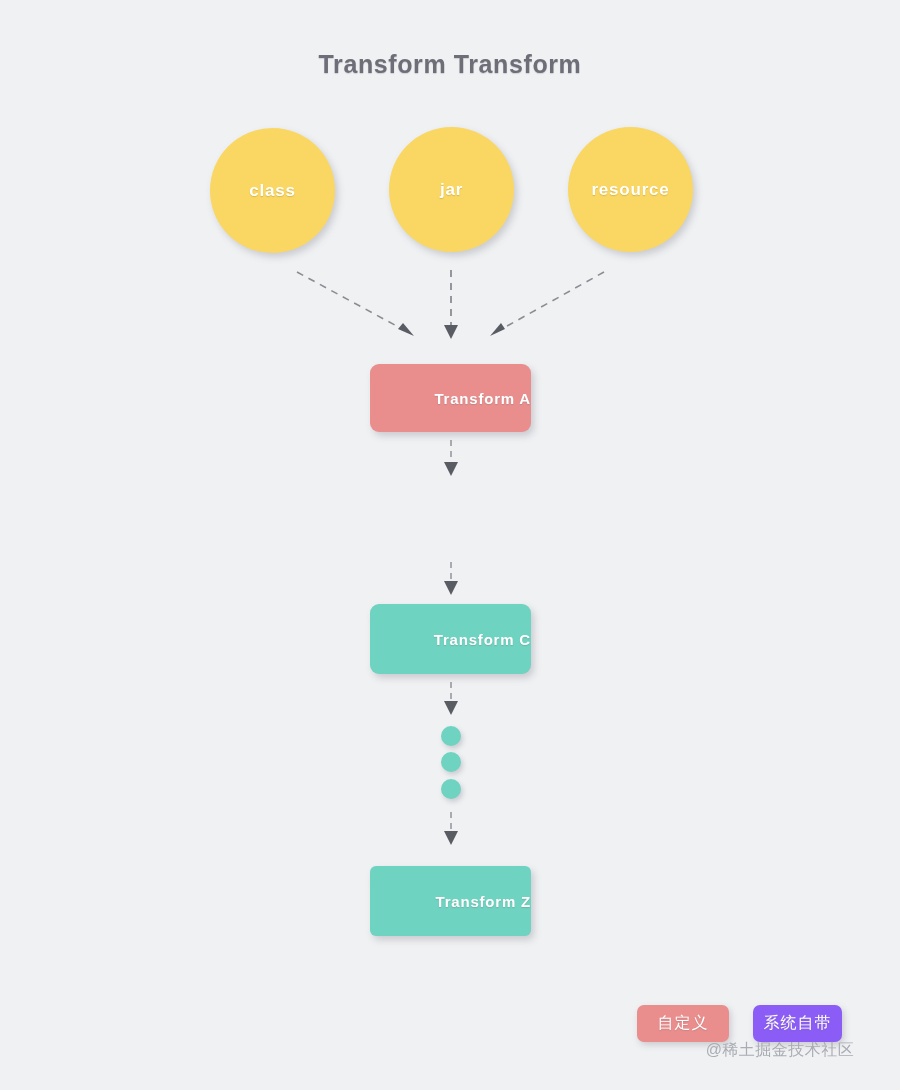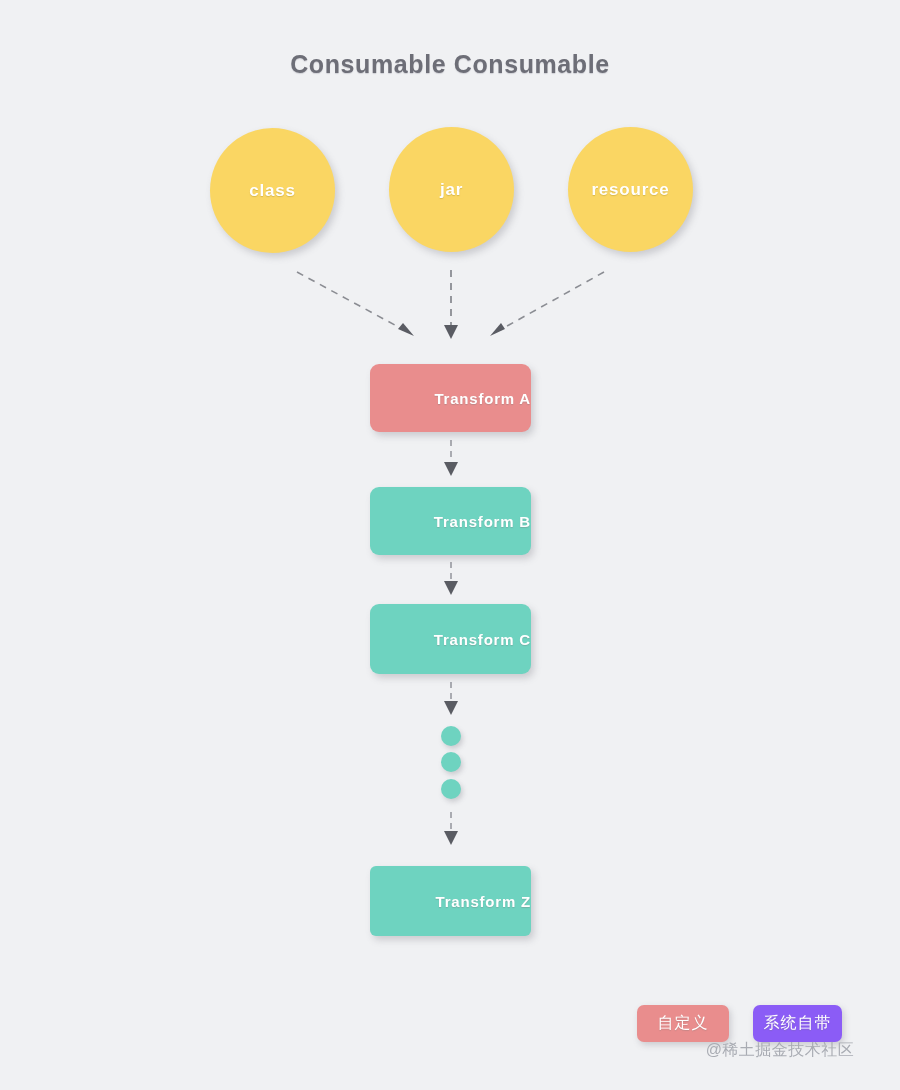--- a/index.html
+++ b/index.html
@@ -135,21 +135,21 @@
     font-size: 16px;
     color: #a9acb3;
     letter-spacing: 0.5px;
   }
 </style>
 </head>
 <body>
 
 <div id="canvas">
 
-  <div class="diagram-title">Consumable Consumable</div>
+  <div class="diagram-title">Transform Transform</div>
 
   <div class="src-circle" id="circle-jar">
     <span>jar</span>
   </div>
   <div class="src-circle" id="circle-class">
     <span>class</span>
   </div>
   <div class="src-circle" id="circle-resource">
     <span>resource</span>
   </div>
@@ -187,23 +187,20 @@
     </g>
 
     <g>
       <line x1="451" y1="812" x2="451" y2="833" stroke="#a2a4aa" stroke-width="1.8" stroke-dasharray="6,5"></line>
       <polygon points="451,845 444,831 458,831" fill="#5a5c63"></polygon>
     </g>
   </svg>
 
   <div class="tbox custom" id="box-a">
     <span>Transform A</span>
-  </div>
-  <div class="tbox system" id="box-b">
-    <span>Transform B</span>
   </div>
   <div class="tbox system" id="box-c">
     <span>Transform C</span>
   </div>
 
   <div class="dot" id="dot-1"></div>
   <div class="dot" id="dot-2"></div>
   <div class="dot" id="dot-3"></div>
 
   <div class="tbox system" id="box-z">

